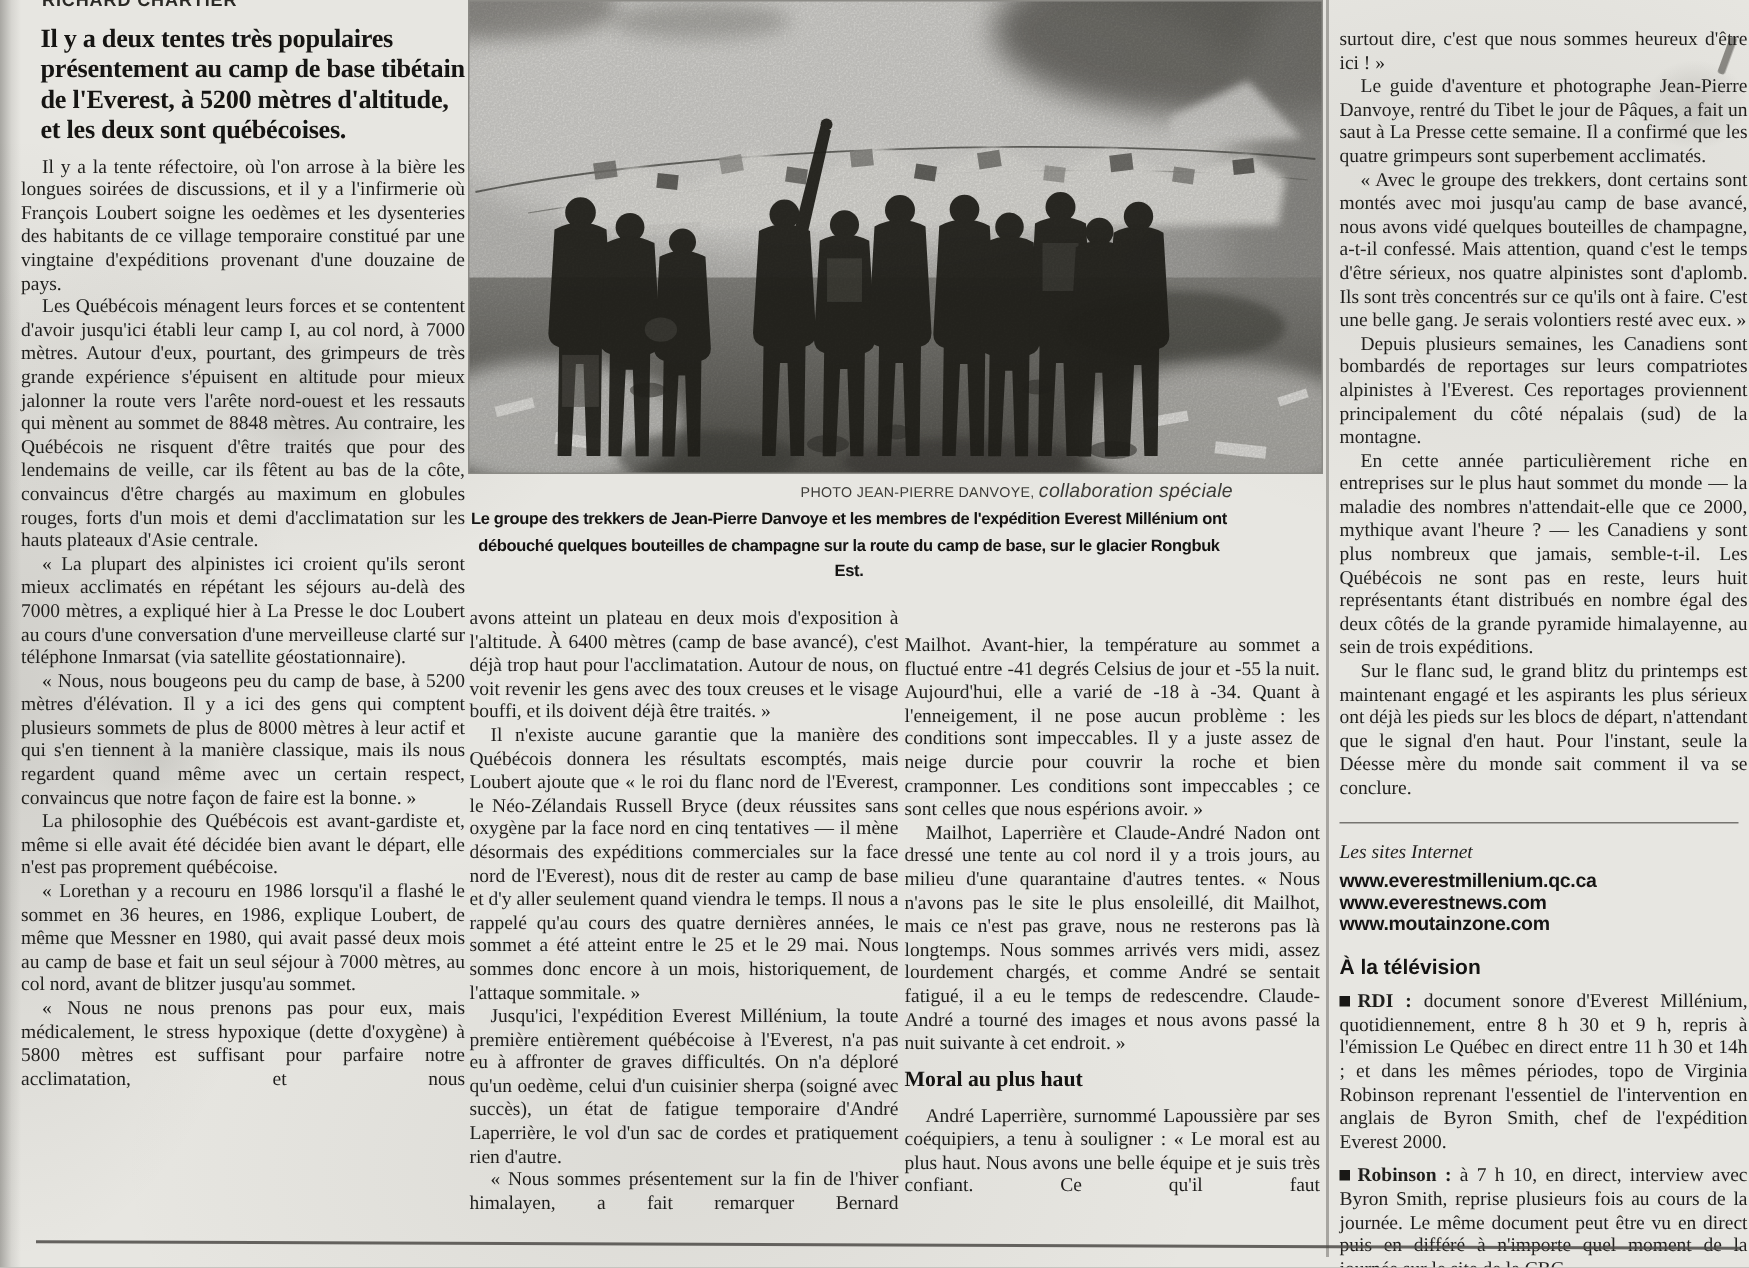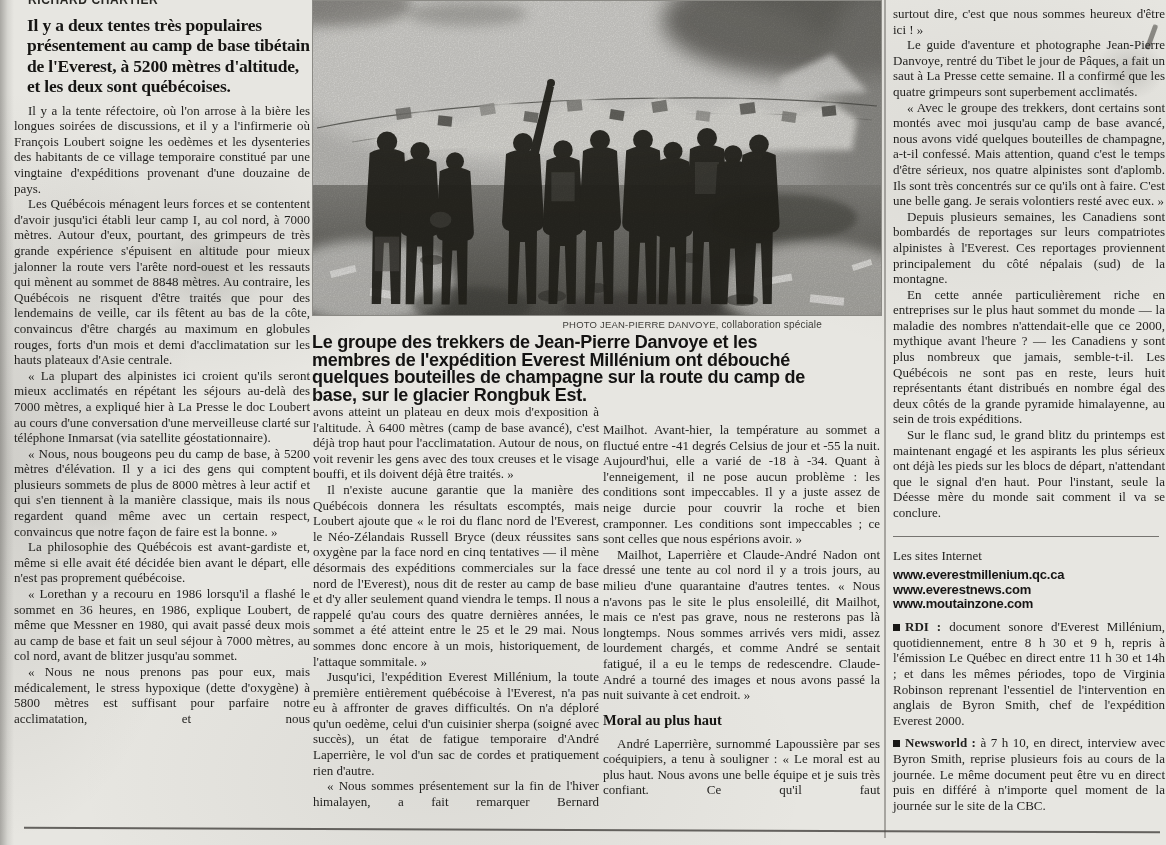--- a/index.html
+++ b/index.html
@@ -30,34 +30,34 @@
     font-weight:700;font-size:17.5px;line-height:20.4px;text-align:left;
     letter-spacing:-.2px;margin:15px 0 6px 13px;color:#161513;text-align-last:left;
   }
   .photo-wrap{position:absolute;left:312px;top:0;width:570px;}
   .photo-frame{display:block;}
   .credit{
     text-align:right;margin:3px 60px 0 0;
     font-family:"Liberation Sans",sans-serif;font-size:9.5px;color:#3c3b37;
     letter-spacing:.2px;
   }
-  .credit .role{font-size:10px;text-align:right;}
+  .credit .role{font-style:italic;font-size:13px;text-align:right;}
   .caption{
-    font-family:"Liberation Sans",sans-serif;font-weight:700;font-size:18px;
+    font-family:"Liberation Sans",sans-serif;font-weight:700;font-size:11px;
     line-height:17.6px;letter-spacing:-.25px;width:508px;margin-top:4px;
-    color:#141312;text-align:left;
+    color:#141312;text-align:center;
   }
   .col2{left:313px;top:404px;width:286px;}
   .col3{left:603px;top:381px;width:277px;margin-top:41px;}
   .subhead{font-weight:700;font-size:14.5px;margin:9px 0 7px;text-align:left;color:#151412;}
   .vrule{position:absolute;left:884px;top:0;width:1.5px;height:838px;background:rgba(88,86,82,.45);}
   .col4{left:893px;top:0;width:272px;}
-  .col4 .first{margin-top:6px;}
+  .col4 .first{margin-top:18px;}
   .srule{height:1.2px;background:#5a5854;margin:15px 0 11px;width:266px;opacity:.8;}
-  .sites-title{font-size:13px;text-align:left;margin-bottom:4px;}
+  .sites-title{font-style:italic;font-size:13px;text-align:left;margin-bottom:4px;}
   .url{
     display:block;font-family:"Liberation Sans",sans-serif;font-weight:700;
     font-size:13px;line-height:14.8px;letter-spacing:-.2px;color:#161514;
   }
   .tv-title{
     font-family:"Liberation Sans",sans-serif;font-weight:700;font-size:14px;
     margin:12px 0 4px;color:#141312;text-align:left;
   }
   .tv-item{margin-top:7px;}
   .sq{display:inline-block;width:7px;height:7px;background:#191816;margin-right:5px;}
@@ -272,25 +272,26 @@
     <p class="ind">En cette année particulièrement riche en entreprises sur le plus haut sommet du monde — la maladie des nombres n'attendait-elle que ce 2000, mythique avant l'heure ? — les Canadiens y sont plus nombreux que jamais, semble-t-il. Les Québécois ne sont pas en reste, leurs huit représentants étant distribués en nombre égal des deux côtés de la grande pyramide himalayenne, au sein de trois expéditions.</p>
     <p class="ind">Sur le flanc sud, le grand blitz du printemps est maintenant engagé et les aspirants les plus sérieux ont déjà les pieds sur les blocs de départ, n'attendant que le signal d'en haut. Pour l'instant, seule la Déesse mère du monde sait comment il va se conclure.</p>
 
     <div class="srule"></div>
 
     <div class="sites-title">Les sites Internet</div>
     <span class="url">www.everestmillenium.qc.ca</span>
     <span class="url">www.everestnews.com</span>
     <span class="url">www.moutainzone.com</span>
 
+    <h4 class="tv-title">À la télévision</h4>
 
     <p class="tv-item">
       <span class="sq"></span><span class="chan">RDI :</span>
       <span>document sonore d'Everest Millénium, quotidiennement, entre 8 h 30 et 9 h, repris à l'émission Le Québec en direct entre 11 h 30 et 14h ; et dans les mêmes périodes, topo de Virginia Robinson reprenant l'essentiel de l'intervention en anglais de Byron Smith, chef de l'expédition Everest 2000.</span>
     </p>
     <p class="tv-item">
-      <span class="sq"></span><span class="chan">Newsworld :</span>
+      <span class="sq"></span><span class="chan">Robinson :</span>
       <span>à 7 h 10, en direct, interview avec Byron Smith, reprise plusieurs fois au cours de la journée. Le même document peut être vu en direct puis en différé à n'importe quel moment de la journée sur le site de la CBC.</span>
     </p>
   </div>
 
   <div class="bottom-rule"></div>
 </div>
 
 </body></html>

